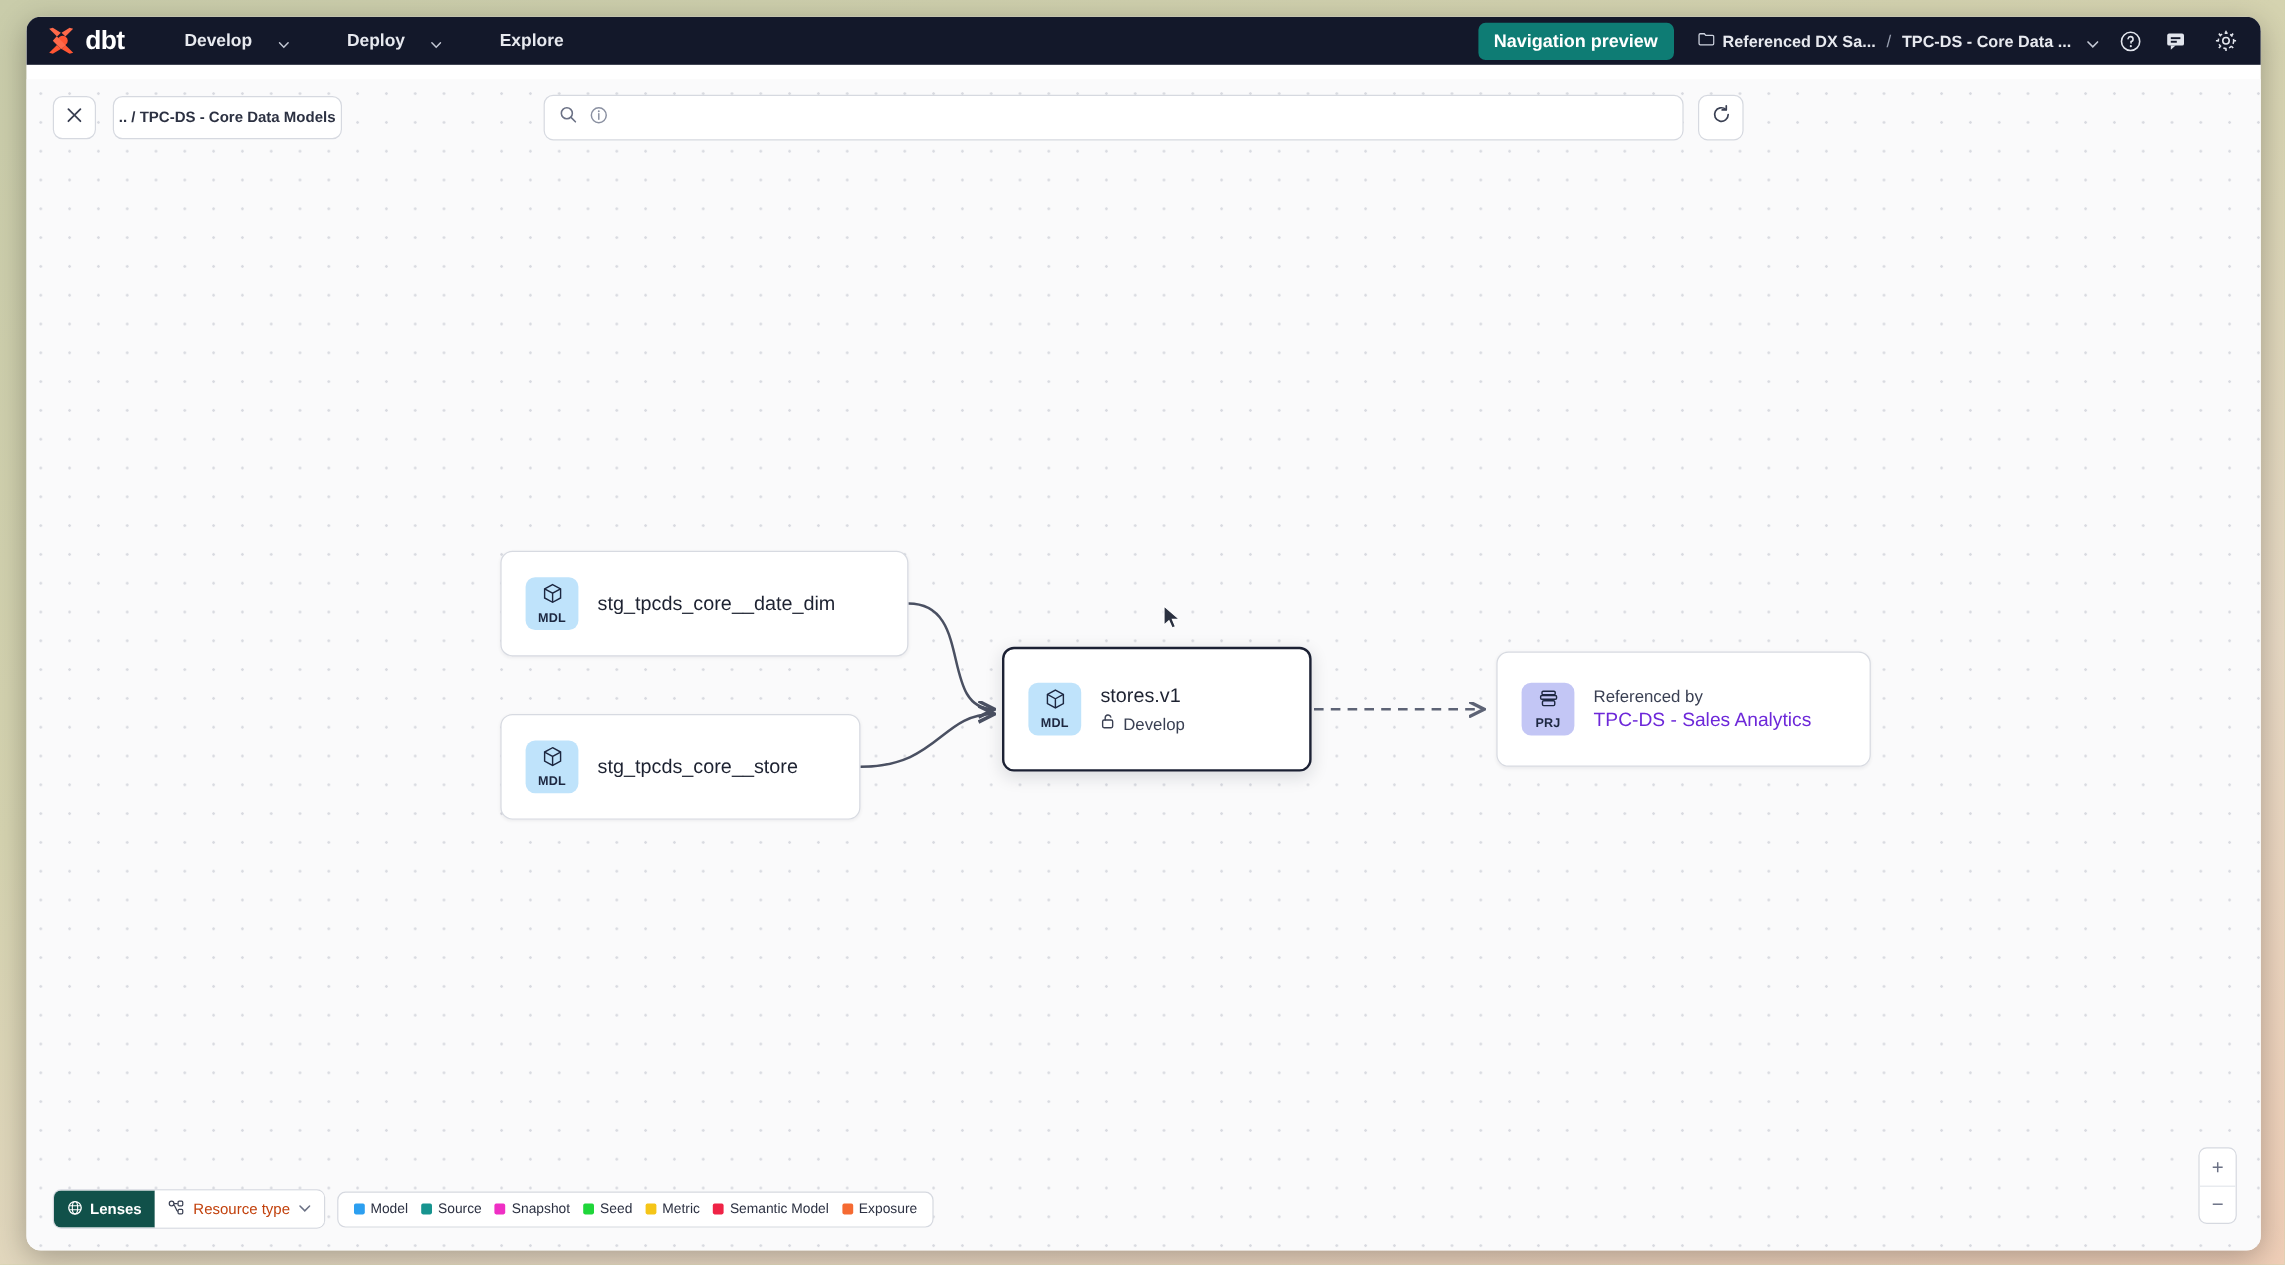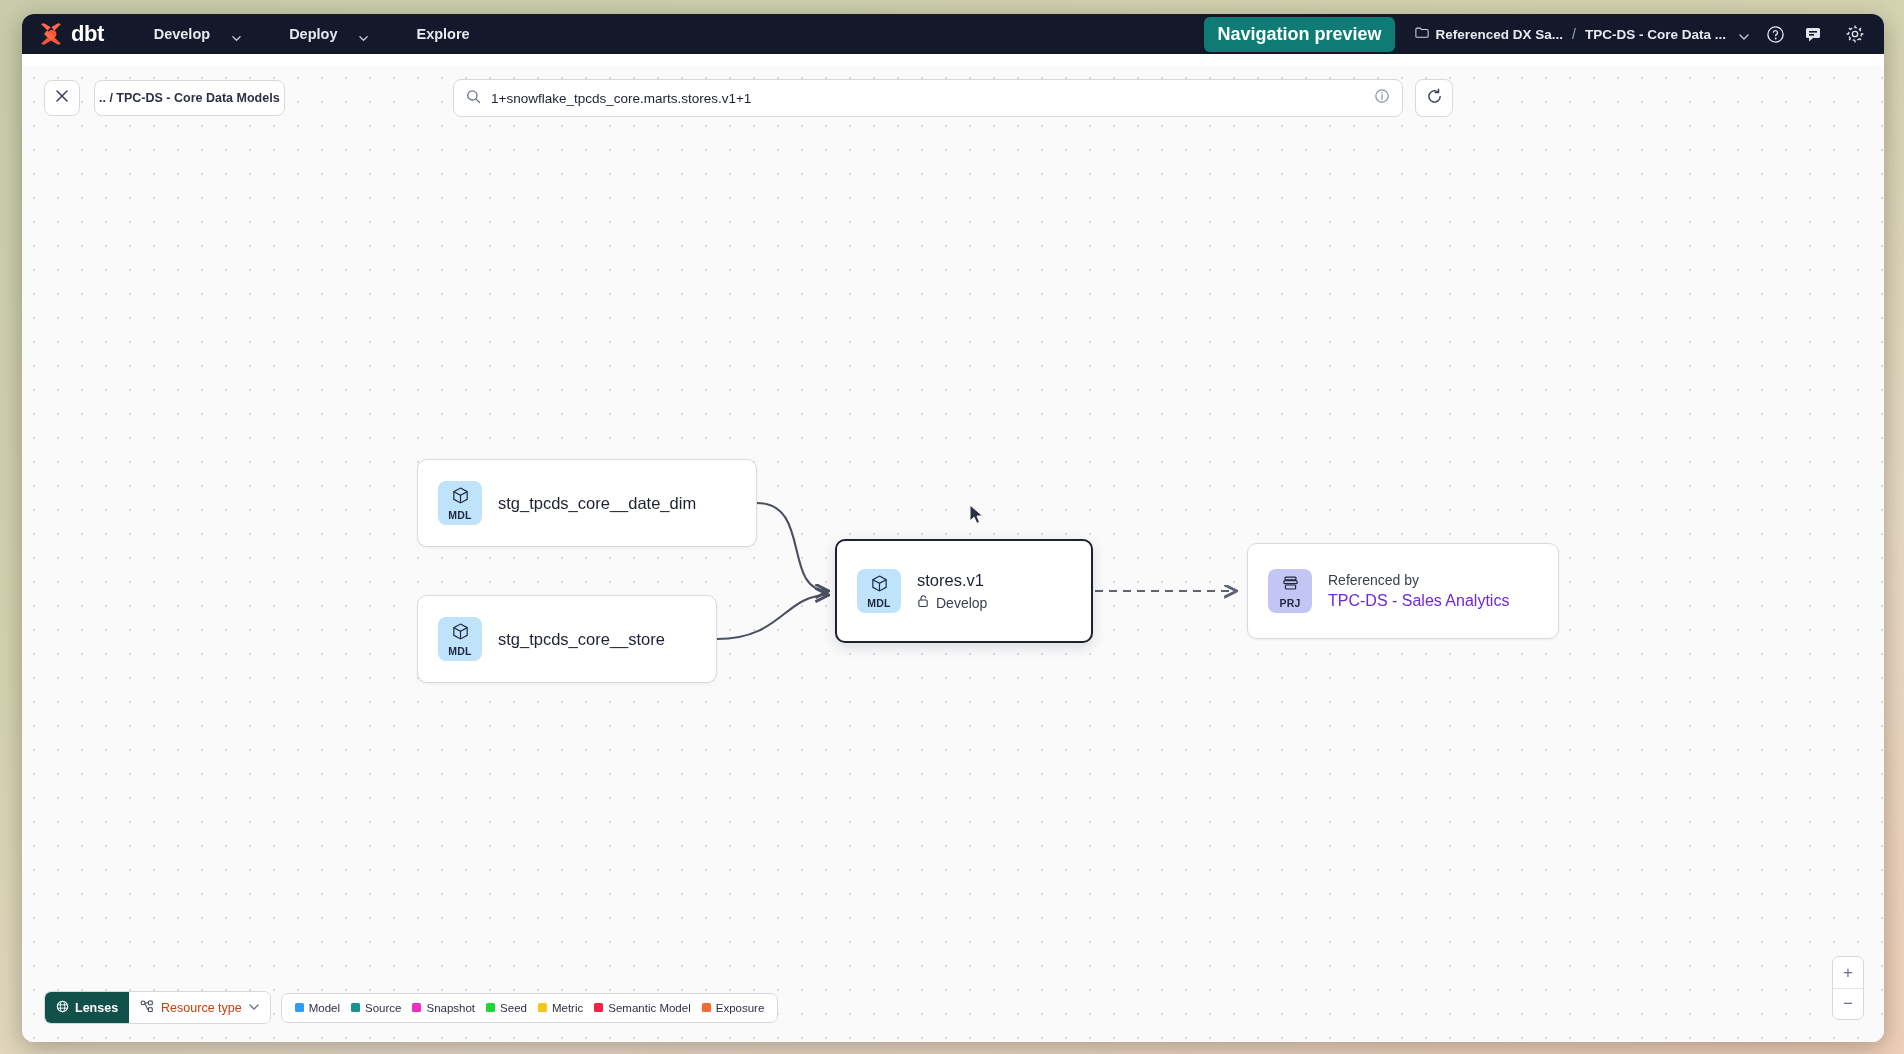--- a/index.html
+++ b/index.html
@@ -38,21 +38,21 @@
   .logo-text { font-size: 22px; font-weight: 700; letter-spacing: -.5px; color:#fff; }
   .nav-item {
     font-size: 14.5px; font-weight: 600; color: #e7e9ef;
     margin-right: 28px; display: flex; align-items: center; gap: 22px;
     cursor: pointer;
     padding-left: 20px;
   }
   .chev { display:inline-block; width:9px; height:9px; }
   .spacer { flex: 1 1 auto; }
   #nav-preview-badge {
-    background: #0e7c74; color: #fff; font-size: 18px; font-weight: 600;
+    background: #0e7c74; color: #fff; font-size: 15px; font-weight: 600;
     padding: 7px 13px; border-radius: 6px; margin-right: 20px; cursor:pointer;
   }
   .crumb {
     display: flex; align-items: center; gap: 7px;
     font-size: 13.5px; font-weight: 700; color: #e7e9ef; cursor:pointer;
   }
   .crumb-sep { color: #9aa1b2; margin: 0 9px; font-size: 14px; }
   .icon-btn-dark {
     width: 26px; height: 26px; margin-left: 14px;
     display: flex; align-items: center; justify-content: center; cursor: pointer;
@@ -433,21 +433,20 @@
     <div id="breadcrumb-chip">.. / TPC-DS - Core Data Models</div>
 
     <div id="search-wrap">
       <div id="search-box">
         <span>
           <svg width="15" height="15" viewBox="0 0 16 16">
                 <circle cx="6.8" cy="6.8" r="4.9" fill="none" stroke="#6b7185" stroke-width="1.4"></circle>
                 <path d="M10.5 10.5 L14.4 14.4" stroke="#6b7185" stroke-width="1.4" stroke-linecap="round"></path>
               </svg>
         </span>
-        <span id="search-value" title="Search for a node">1+snowflake_tpcds_core.marts.stores.v1+1</span>
         <span>
           <svg width="16" height="16" viewBox="0 0 17 17">
                 <circle cx="8.5" cy="8.5" r="6.6" fill="none" stroke="#8a90a1" stroke-width="1.3"></circle>
                 <path d="M8.5 7.2 V12" stroke="#8a90a1" stroke-width="1.3" stroke-linecap="round"></path>
                 <circle cx="8.5" cy="5" r=".85" fill="#8a90a1"></circle>
               </svg>
         </span>
       </div>
       <div id="refresh-btn">
         <span>

